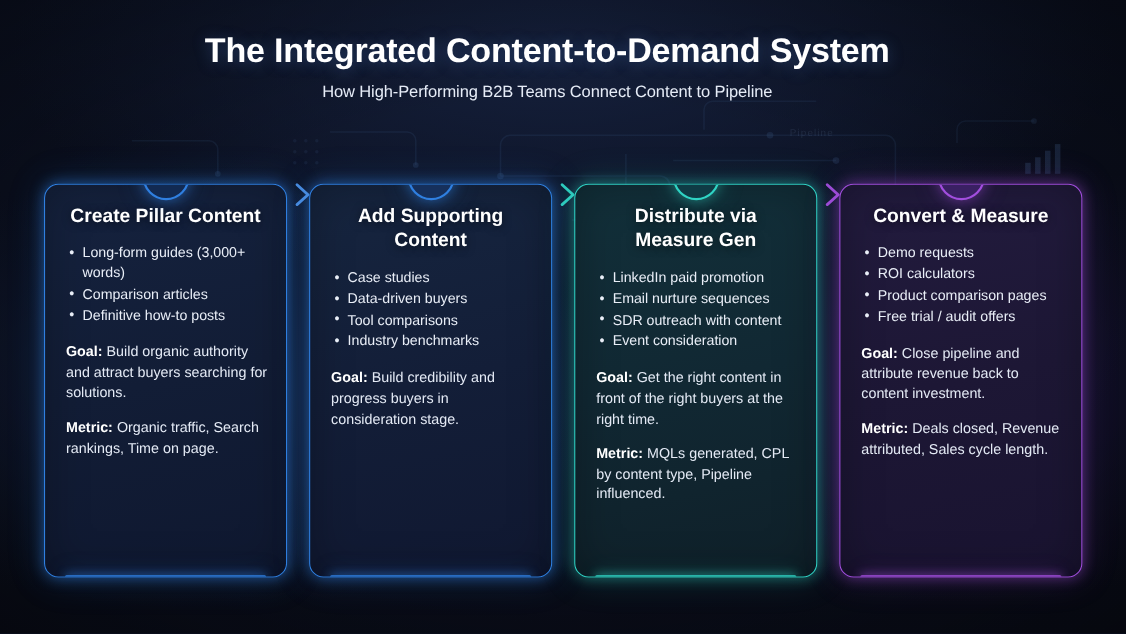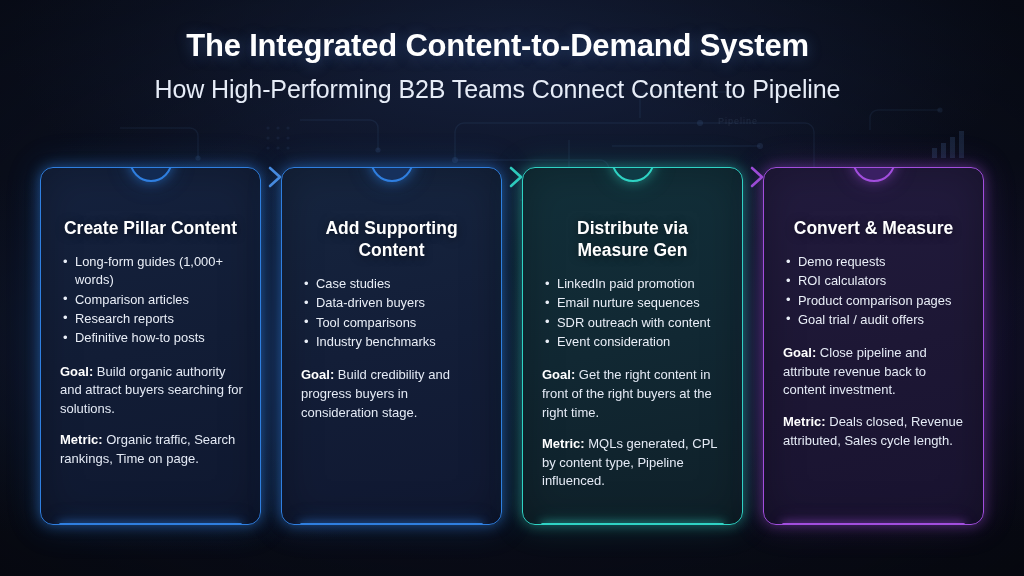--- a/index.html
+++ b/index.html
@@ -66,21 +66,21 @@
   }
   .title {
     font-size: 31px;
     font-weight: bold;
     color: #ffffff;
     letter-spacing: -0.2px;
     text-shadow: 0 2px 14px rgba(90,140,220,0.35);
   }
   .subtitle {
     margin-top: 11px;
-    font-size: 25px;
+    font-size: 15px;
     font-weight: 400;
     color: #e6ecf7;
     letter-spacing: -0.1px;
   }
 
   
   .row {
     position: absolute;
     top: 167px;
     left: 40px;
@@ -100,21 +100,21 @@
   .card {
     position: absolute;
     inset: 0;
     border-radius: 13px;
     border: 1.6px solid var(--accent);
     background: var(--cardbg);
     box-shadow:
       0 0 13px var(--glow),
       0 0 34px var(--glowsoft),
       inset 0 0 40px rgba(0,0,0,0.28);
-    padding: 49px 15px 14px 15px;
+    padding: 17px 15px 14px 15px;
     overflow: hidden;
   }
 
   .card::after {
     content: "";
     position: absolute;
     left: 8%; right: 8%;
     bottom: -1.6px;
     height: 2.4px;
     border-radius: 3px;
@@ -285,23 +285,22 @@
     <div class="subtitle">How High-Performing B2B Teams Connect Content to Pipeline</div>
   </div>
 
   <div class="row">
 
     <div class="card-wrap">
       <div class="card t1">
         <div class="badge">1</div>
         <div class="card-title">Create Pillar Content</div>
         <ul class="bullets">
-          <li>Long-form guides (1,000+ words)</li>
+          <li>Long-form guides (3,000+ words)</li>
           <li>Comparison articles</li>
-          <li>Research reports</li>
           <li>Definitive how-to posts</li>
         </ul>
         <div class="block">
           <span class="lbl">Goal:</span>
           <span>Build organic authority and attract buyers searching for solutions.</span>
         </div>
         <div class="block">
           <span class="lbl">Metric:</span>
           <span>Organic traffic, Search rankings, Time on page.</span>
         </div>
@@ -347,21 +346,21 @@
     </div>
 
     <div class="card-wrap">
       <div class="card t4">
         <div class="badge">4</div>
         <div class="card-title">Convert &amp; Measure</div>
         <ul class="bullets">
           <li>Demo requests</li>
           <li>ROI calculators</li>
           <li>Product comparison pages</li>
-          <li>Goal trial / audit offers</li>
+          <li>Free trial / audit offers</li>
         </ul>
         <div class="block">
           <span class="lbl">Goal:</span>
           <span>Close pipeline and attribute revenue back to content investment.</span>
         </div>
         <div class="block">
           <span class="lbl">Metric:</span>
           <span>Deals closed, Revenue attributed, Sales cycle length.</span>
         </div>
       </div>

